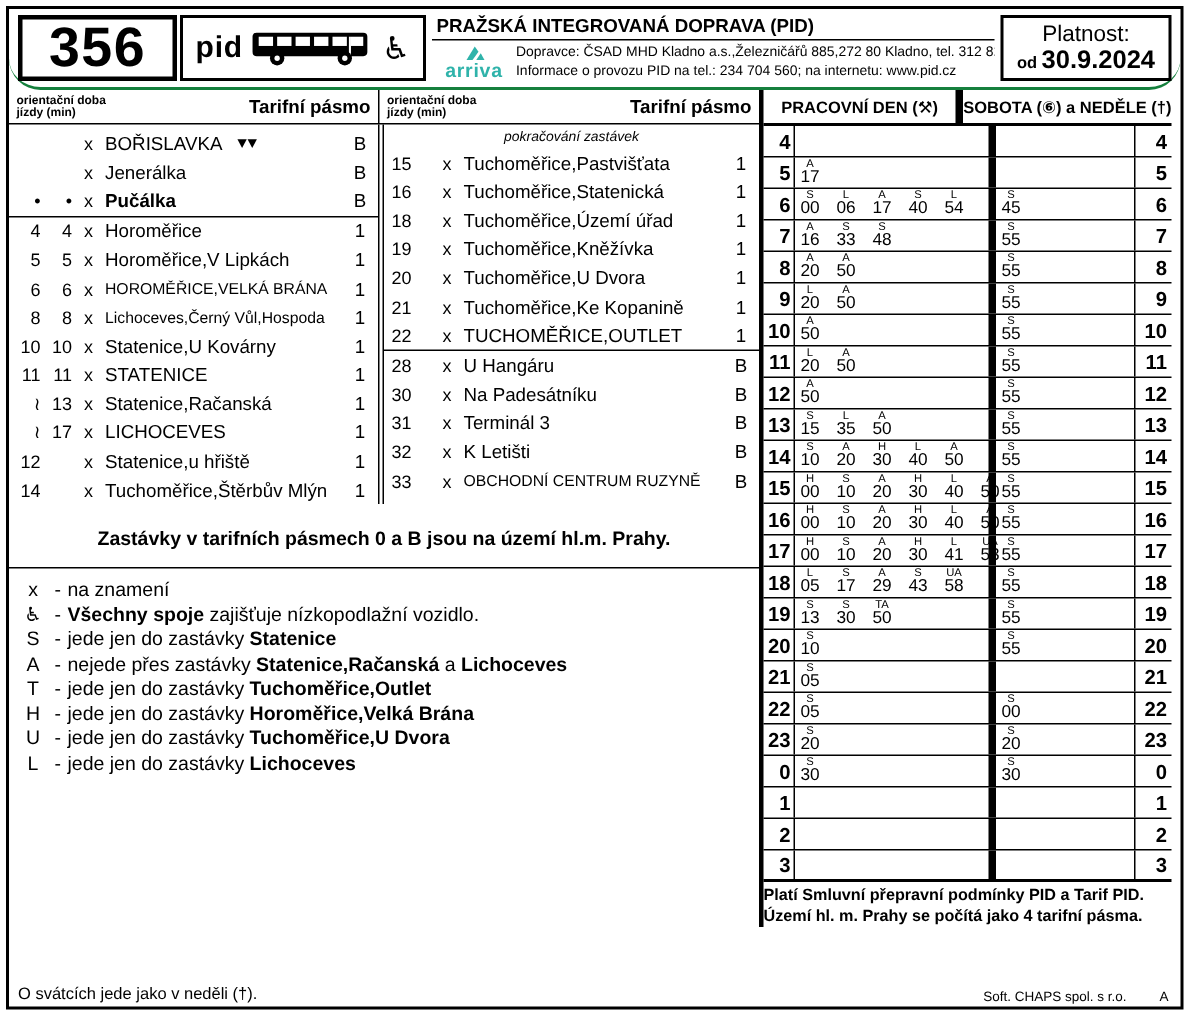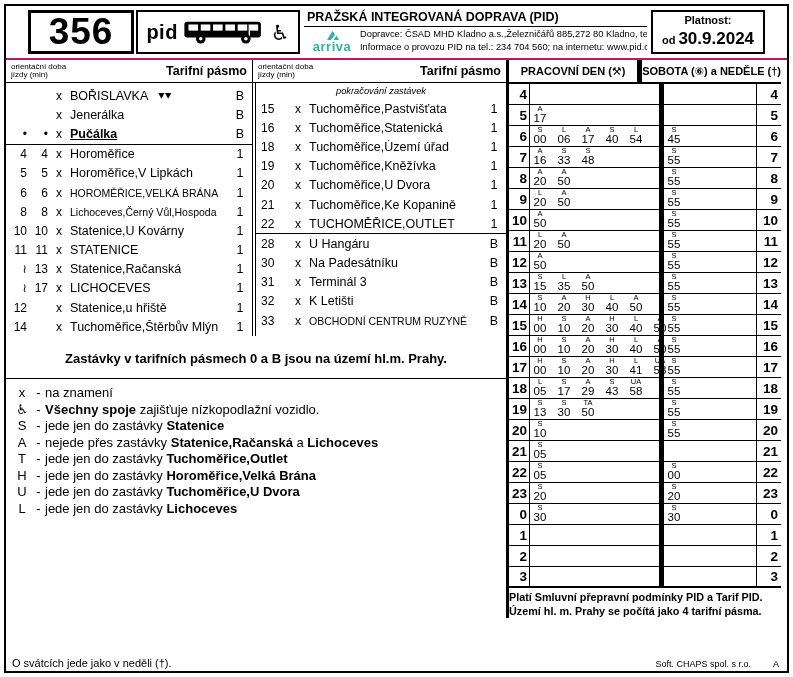--- a/index.html
+++ b/index.html
@@ -1,51 +1,51 @@
 <!DOCTYPE html>
 <html><head>
 <meta charset="utf-8">
 <style>
   html,body{margin:0;padding:0;background:#fff;}
   body{width:793px;height:677px;position:relative;font-family:"Liberation Sans","DejaVu Sans",sans-serif;color:#000;}
   .sheet{position:absolute;inset:4px;border:2px solid #000;box-sizing:border-box;background:#fff;}
   
-  .hdr{position:absolute;left:0;right:0;top:0;height:54px;border-bottom:2px solid #be185d;display:flex;align-items:stretch;padding:4px 22px;box-sizing:border-box;}
+  .hdr{position:absolute;left:0;right:0;top:0;height:54px;border-bottom:2px solid #15803d;display:flex;align-items:stretch;padding:4px 6px;box-sizing:border-box;border-radius:21px;}
   .line-box{width:106px;border:3px solid #000;box-sizing:border-box;display:flex;align-items:center;justify-content:center;font-size:37px;font-weight:bold;letter-spacing:1px;}
   .logo-box{width:164px;border:2px solid #000;box-sizing:border-box;margin-left:2px;display:flex;align-items:center;justify-content:space-evenly;padding:0 3px;}
   .pid-logo{font-weight:900;font-size:20px;letter-spacing:.5px;}
   .wc{font-size:21px;line-height:21px;}
   .info-box{flex:1;display:flex;flex-direction:column;margin-left:4px;min-width:0;}
   .info-title{font-weight:bold;font-size:12.5px;border-bottom:1px solid #000;padding:0 0 2px 3px;white-space:nowrap;}
   .info-body{flex:1;display:flex;align-items:center;}
   .arriva{width:56px;display:flex;flex-direction:column;align-items:center;justify-content:center;color:#2fb3aa;}
   .arriva-word{font-size:13px;font-weight:bold;letter-spacing:.5px;line-height:11px;}
   .info-lines{flex:1;font-size:9.3px;line-height:13px;white-space:nowrap;overflow:hidden;}
   .plat-box{width:114px;border:2px solid #000;box-sizing:border-box;margin-left:4px;display:flex;flex-direction:column;align-items:center;justify-content:space-between;padding:2px 0 3px;}
-  .plat-label{font-weight:bold;font-size:11px;}
+  .plat-label{font-weight:normal;font-size:15px;}
   .plat-value{font-weight:bold;font-size:17px;line-height:17px;}
   .plat-value .od{font-size:11px;font-weight:bold;margin-right:3px;}
   
   .left{position:absolute;left:0;top:54px;bottom:0;width:500px;}
   .cols-hdr{height:22px;border-bottom:1px solid #000;display:flex;box-sizing:content-box;}
   .chdr{display:flex;justify-content:space-between;align-items:center;padding:0 5px 0 5px;box-sizing:border-box;}
   .chdr1{width:246px;}
   .chdr2{flex:1;border-left:1px solid #000;}
-  .tiny{font-size:8px;line-height:8.5px;}
+  .tiny{font-size:8px;line-height:8.5px;font-weight:bold;}
   .tp{font-weight:bold;font-size:12.5px;text-align:right;}
   .stops{display:flex;height:253px;}
   .scol1{width:246px;box-sizing:border-box;padding-top:3px;}
   .scol2{flex:1;border-left:4px double #000;box-sizing:border-box;}
   .srow{height:19.2px;display:flex;align-items:center;}
   .sep{border-bottom:1px solid #000;}
   .t1,.t2{width:21px;text-align:right;font-size:12px;}
   .fx{width:22px;text-align:center;font-size:12px;}
   .nm{flex:1;font-size:12.5px;white-space:nowrap;overflow:hidden;display:flex;align-items:center;}
   .nm.s-sm{font-size:10.5px;}
-  .nm.bu{font-weight:bold;text-decoration:underline;}
+  .nm.bu{font-weight:bold;}
   .zn{width:24px;text-align:center;font-size:12.5px;}
   .scol2 .t1{width:26px;text-align:left;padding-left:5px;}
   .cont1{font-style:italic;font-size:9.3px;text-align:center;height:16px;line-height:16px;}
   .metro{margin-left:9px;flex:none;}
   .cont2{font-style:italic;font-size:9.3px;margin:4px 0 0 96px;}
   .zonenote{text-align:center;font-weight:bold;font-size:13px;margin-top:15px;}
   .notes-sep{border-top:1px solid #000;margin-top:12px;}
   .notes{padding:6px 0 0 6px;}
   .nrow{display:flex;font-size:13px;line-height:16.5px;align-items:baseline;}
   .nsym{width:20px;text-align:center;flex:none;}

